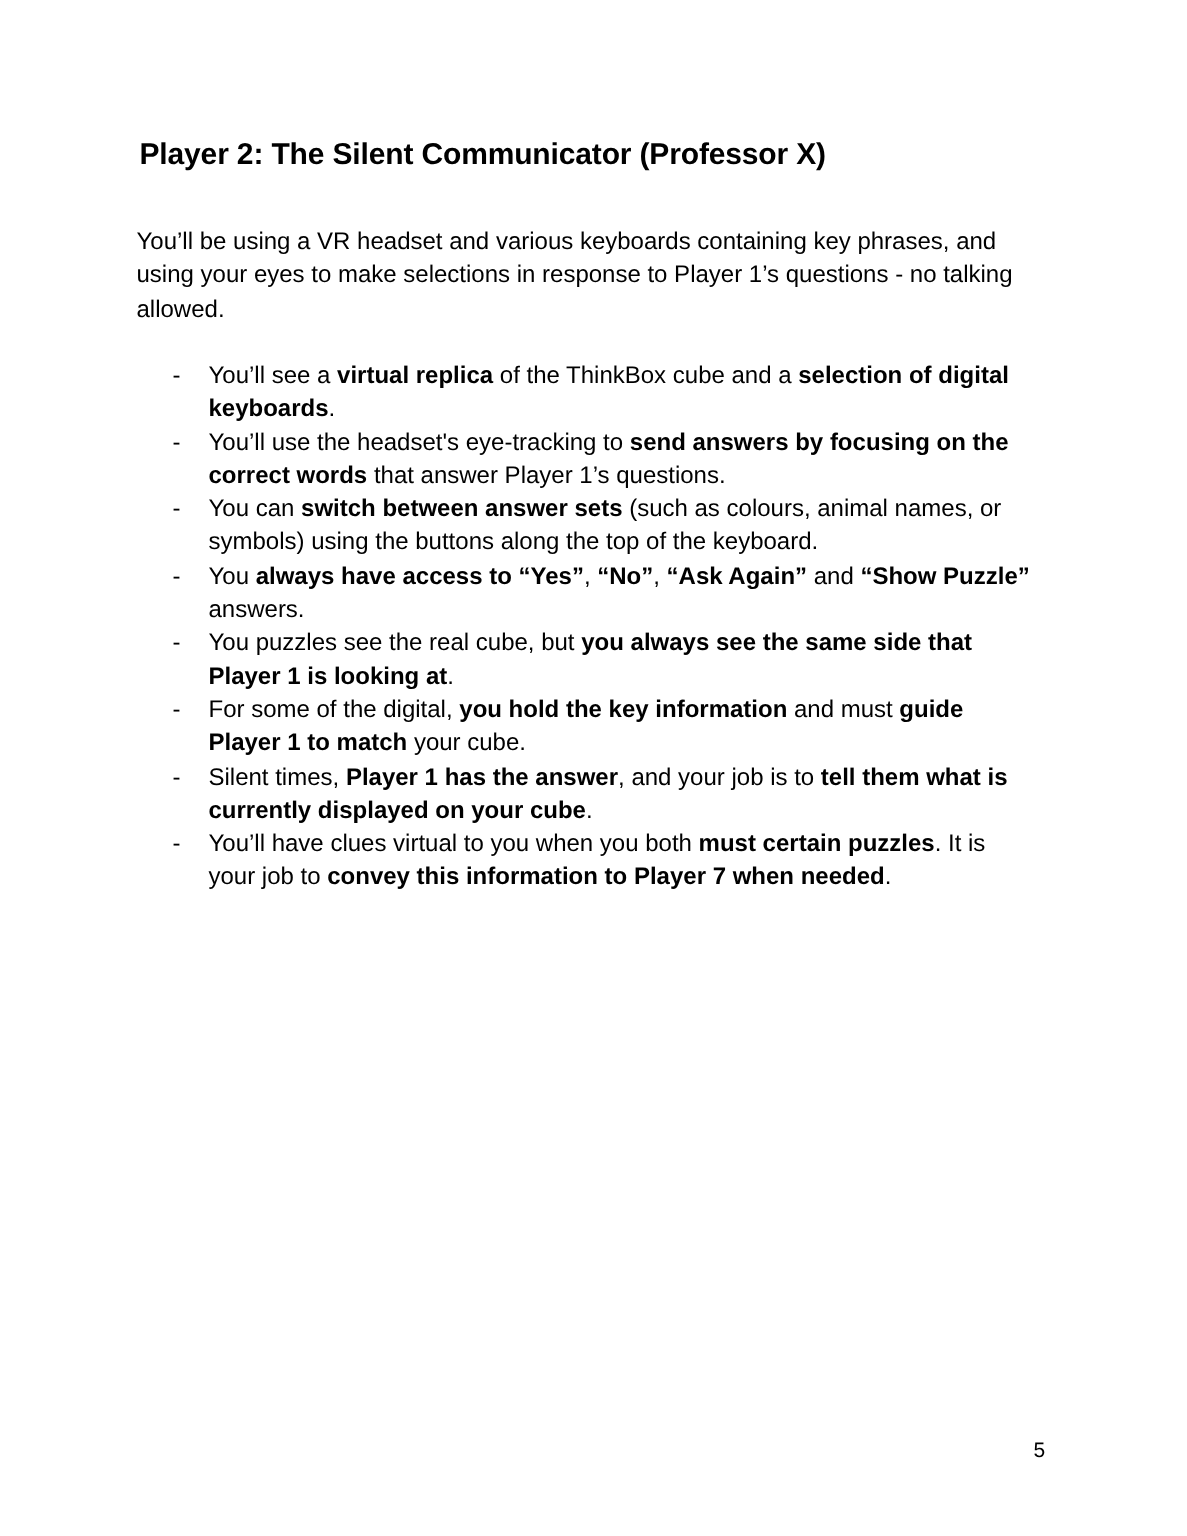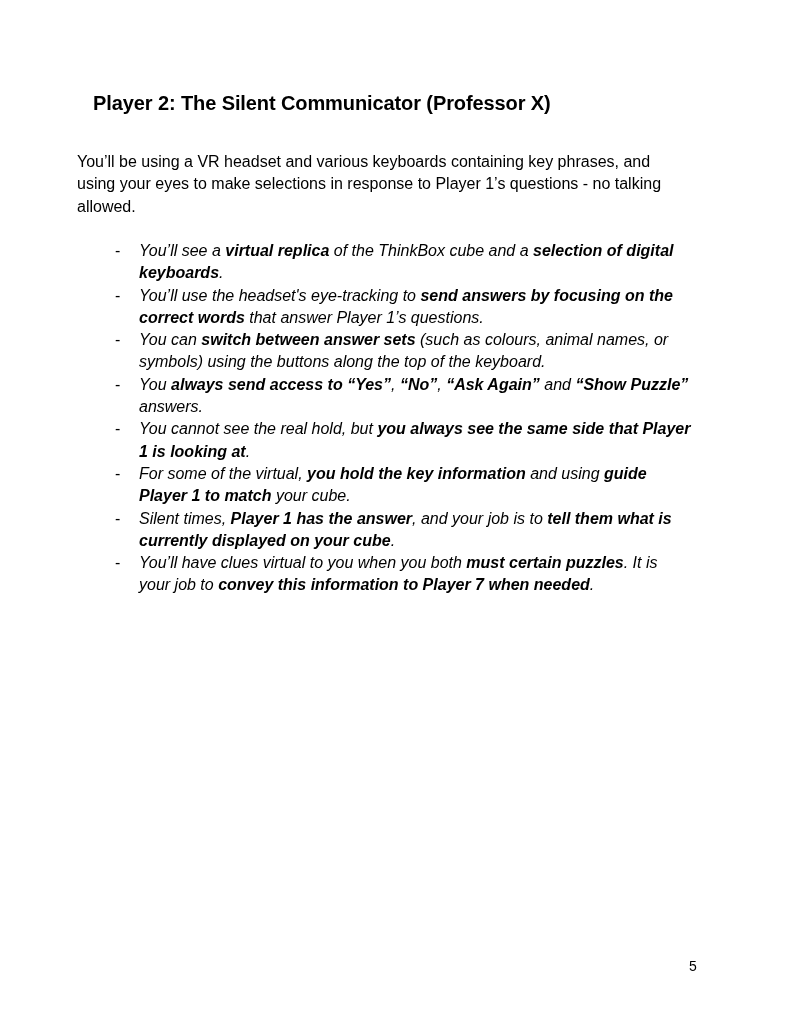--- a/index.html
+++ b/index.html
@@ -1,23 +1,23 @@
 <!DOCTYPE html>
 <html><head>
 <meta charset="utf-8">
 <style>
   html, body { margin: 0; padding: 0; background: #ffffff; }
   body { width: 791px; height: 1024px; position: relative; overflow: hidden;
          font-family: "Liberation Sans", sans-serif; color: #000; }
   .title { position: absolute; left: 93px; top: 92px; font-size: 20px; font-weight: bold; margin: 0; letter-spacing: -0.1px; text-align: right; }
-  .intro { position: absolute; left: 77px; top: 151px; width: 610px; font-size: 16px; line-height: 22.3px; margin: 0; }
+  .intro { position: absolute; left: 91px; top: 151px; width: 610px; font-size: 16px; line-height: 22.3px; margin: 0; }
   .bullets { position: absolute; left: 93px; top: 240px; width: 610px; margin: 0; padding: 0; list-style: none; }
   .bullet { display: flex; font-size: 16px; line-height: 22.3px; }
   .dash { width: 46px; flex: 0 0 46px; padding-left: 22px; box-sizing: border-box; }
-  .btext { flex: 1; padding-right: 12px; font-style: italic; }
+  .btext { flex: 1; padding-right: 12px; }
   .btext b { font-weight: bold; }
   .page-num { position: absolute; left: 689px; top: 958px; font-size: 14px; }
 </style>
 </head>
 <body>
 
 <h1 class="title">Player 2: The Silent Communicator (Professor X)</h1>
 <p class="intro">You’ll be using a VR headset and various keyboards containing key phrases, and using your eyes to make selections in response to Player 1’s questions - no talking allowed.</p>
 <ul class="bullets">
     <li class="bullet">
@@ -27,29 +27,29 @@
     <li class="bullet">
       <span class="dash">-</span>
       <span class="btext"><span>You’ll use the headset's eye-tracking to </span><b>send answers by focusing on the correct words</b><span> that answer Player 1’s questions.</span></span>
     </li>
     <li class="bullet">
       <span class="dash">-</span>
       <span class="btext"><span>You can </span><b>switch between answer sets</b><span> (such as colours, animal names, or symbols) using the buttons along the top of the keyboard.</span></span>
     </li>
     <li class="bullet">
       <span class="dash">-</span>
-      <span class="btext"><span>You </span><b>always send access to “Yes”</b><span>, </span><b>“No”</b><span>, </span><b>“Ask Again”</b><span> and </span><b>“Show Puzzle”</b><span> answers.</span></span>
+      <span class="btext"><span>You </span><b>always have access to “Yes”</b><span>, </span><b>“No”</b><span>, </span><b>“Ask Again”</b><span> and </span><b>“Show Puzzle”</b><span> answers.</span></span>
     </li>
     <li class="bullet">
       <span class="dash">-</span>
-      <span class="btext"><span>You cannot see the real hold, but </span><b>you always see the same side that Player 1 is looking at</b><span>.</span></span>
+      <span class="btext"><span>You puzzles see the real cube, but </span><b>you always see the same side that Player 1 is looking at</b><span>.</span></span>
     </li>
     <li class="bullet">
       <span class="dash">-</span>
-      <span class="btext"><span>For some of the virtual, </span><b>you hold the key information</b><span> and using </span><b>guide Player 1 to match</b><span> your cube.</span></span>
+      <span class="btext"><span>For some of the digital, </span><b>you hold the key information</b><span> and must </span><b>guide Player 1 to match</b><span> your cube.</span></span>
     </li>
     <li class="bullet">
       <span class="dash">-</span>
       <span class="btext"><span>Silent times, </span><b>Player 1 has the answer</b><span>, and your job is to </span><b>tell them what is currently displayed on your cube</b><span>.</span></span>
     </li>
     <li class="bullet">
       <span class="dash">-</span>
       <span class="btext"><span>You’ll have clues virtual to you when you both </span><b>must certain puzzles</b><span>. It is your job to </span><b>convey this information to Player 7 when needed</b><span>.</span></span>
     </li>
   </ul>

